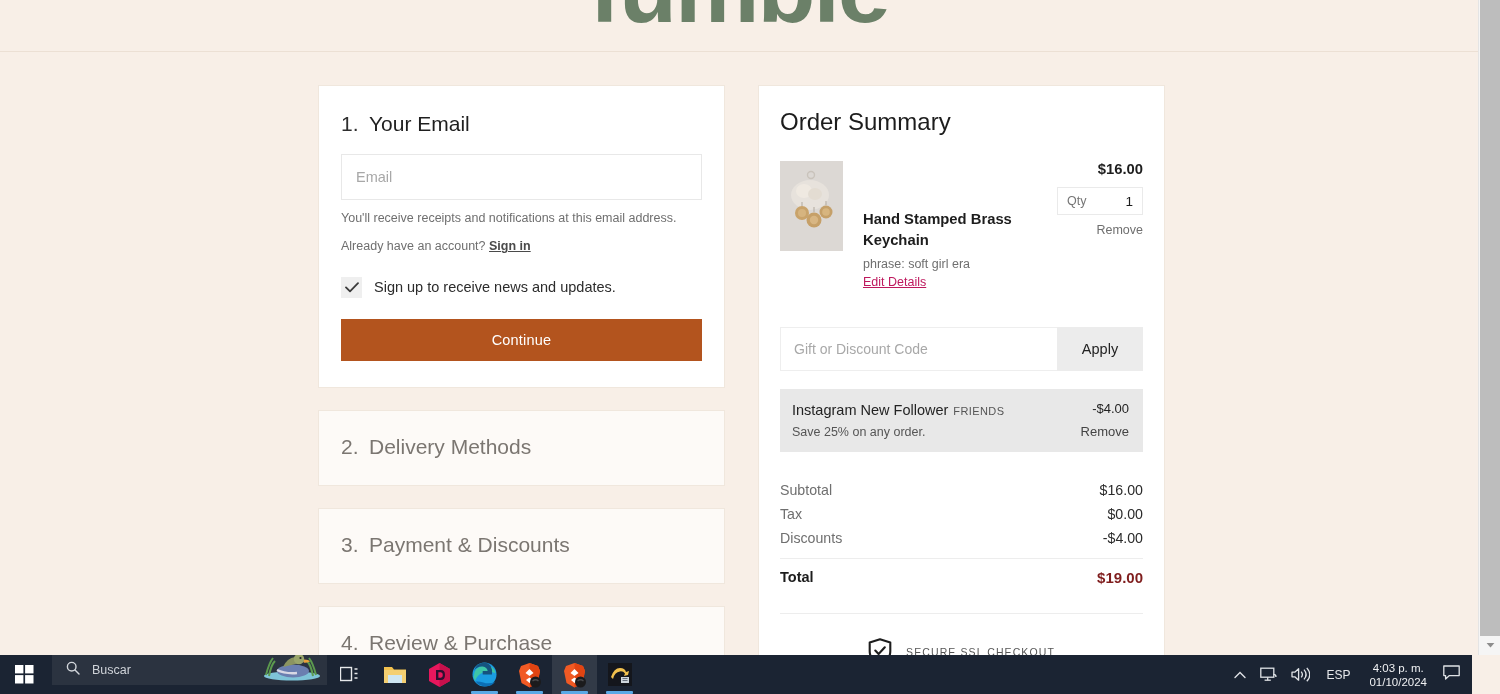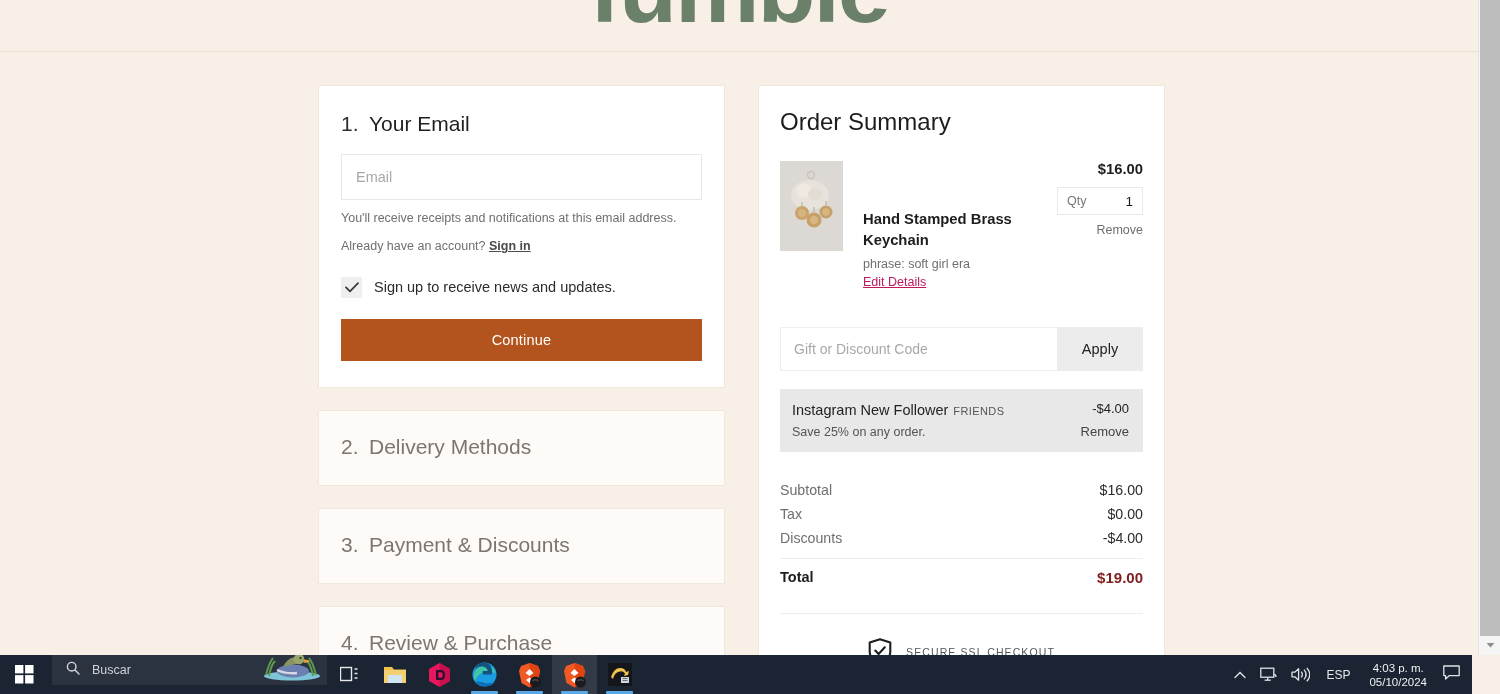--- a/index.html
+++ b/index.html
@@ -490,21 +490,21 @@
       <svg width="19" height="15" viewBox="0 0 19 15">
         <path d="M1 5.2 h2.8 L7.6 1.8 v11.4 L3.8 9.8 H1 Z" fill="none" stroke="#dfe2e6" stroke-width="1.3" stroke-linejoin="round"></path>
         <path d="M10.2 4.6 q2.4 2.9 0 5.8" stroke="#dfe2e6" stroke-width="1.3" fill="none"></path>
         <path d="M13 2.6 q4.2 4.9 0 9.8" stroke="#dfe2e6" stroke-width="1.3" fill="none"></path>
         <path d="M15.8 0.8 q6 7.2 0 13.4" stroke="#dfe2e6" stroke-width="1.3" fill="none"></path>
       </svg>
     </div>
     <div id="tray-lang">ESP</div>
     <div id="tray-clock">
       <div>4:03 p. m.</div>
-      <div>05/10/2024</div>
+      <div>01/10/2024</div>
     </div>
     <div id="tray-notif">
       <svg width="17" height="15" viewBox="0 0 17 15">
         <path d="M0.8 1 h15.4 v9.6 H6.4 L2.6 14 v-3.4 H0.8 Z" fill="none" stroke="#dfe2e6" stroke-width="1.3" stroke-linejoin="round"></path>
       </svg>
     </div>
   </div>
 </div>
 
 </body></html>

